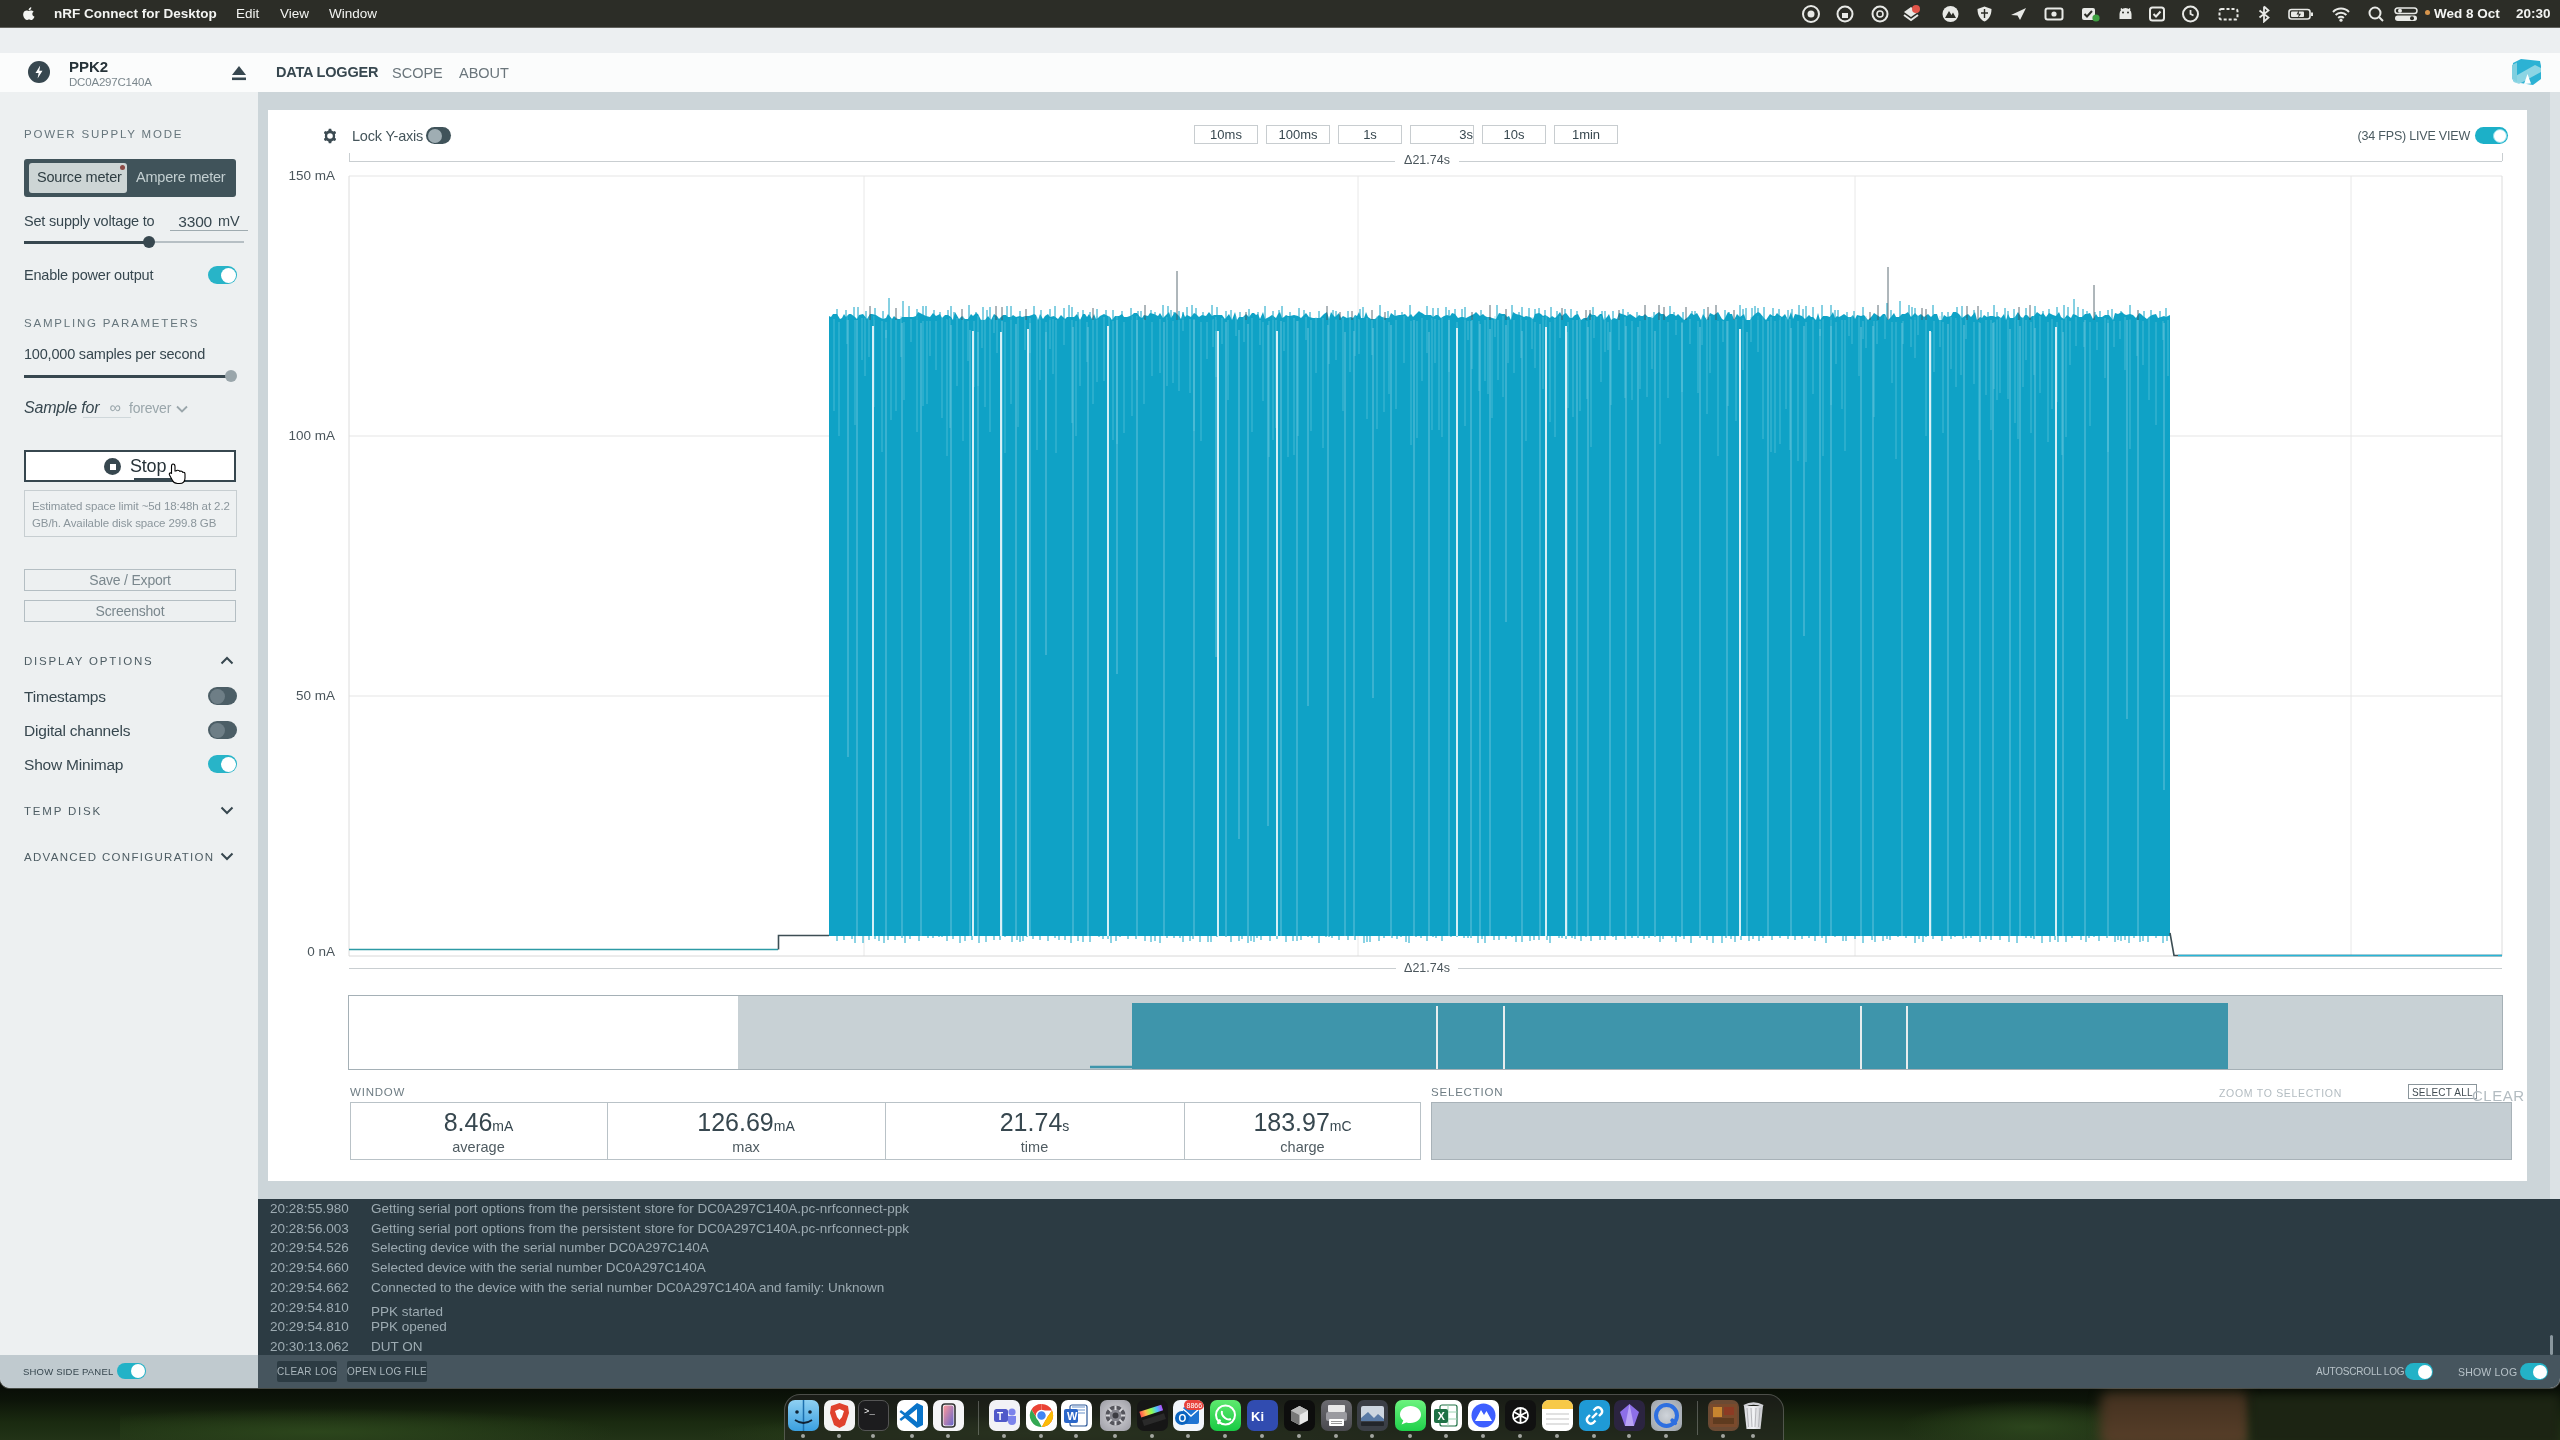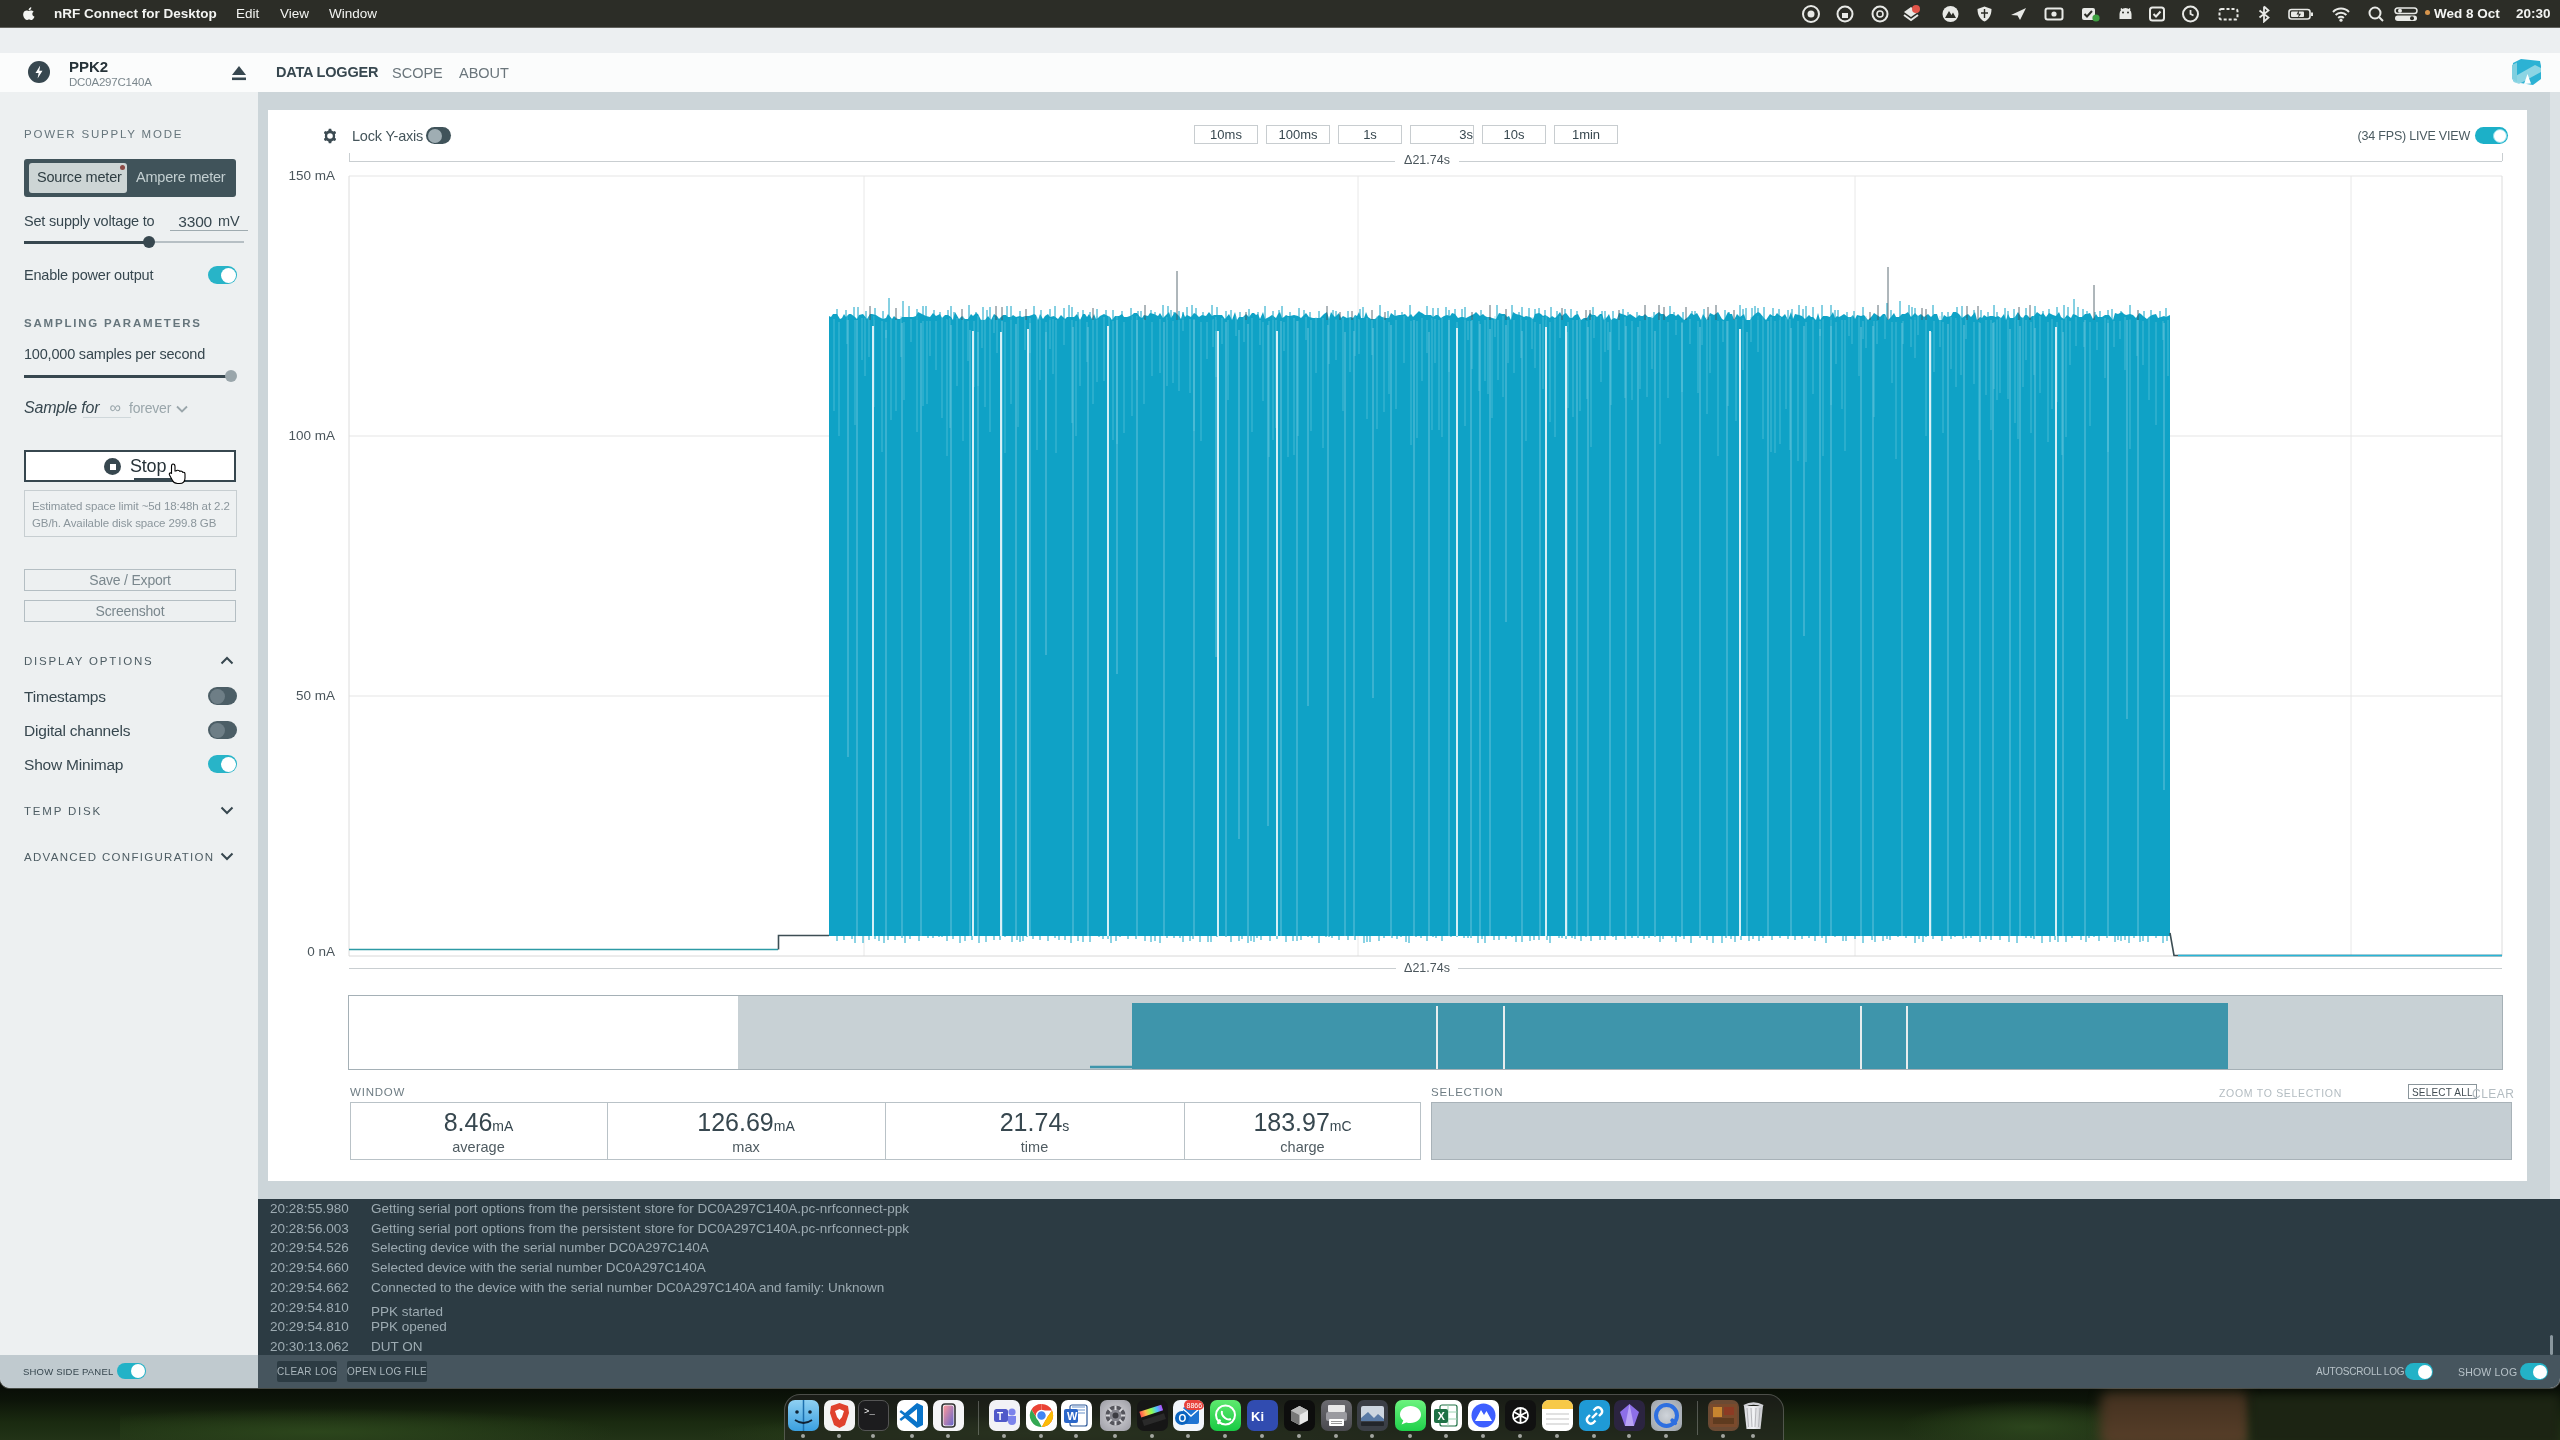--- a/index.html
+++ b/index.html
@@ -146,21 +146,21 @@
     <div class="abs" style="left:24px;top:121px;font-size:14.5px;color:#37474f;">Set supply voltage to</div>
     <div class="abs" style="left:170px;top:121px;width:42px;font-size:15.5px;color:#37474f;text-align:right;">3300</div>
     <div class="abs" style="left:218px;top:121px;font-size:14.5px;color:#37474f;">mV</div>
     <div class="abs" style="left:170px;top:138px;width:78px;height:1px;background:#9fabb0;"></div>
     <div class="abs" style="left:24px;top:149px;width:125px;height:2.5px;background:#37474f;"></div>
     <div class="abs" style="left:149px;top:149px;width:95px;height:2px;background:#b6bfc4;"></div>
     <div class="abs" style="left:143px;top:144px;width:12px;height:12px;border-radius:50%;background:#37474f;"></div>
     <div class="abs" style="left:24px;top:175px;font-size:14.5px;color:#37474f;">Enable power output</div>
     <div class="abs" style="left:208px;top:174px;width:29px;height:18px;background:#28b4c8;border-radius:9px;"></div>
     <div class="abs" style="left:221px;top:175.5px;width:15px;height:15px;background:#fff;border-radius:50%;"></div>
-    <div class="abs" style="left:24px;top:225px;font-size:11.5px;letter-spacing:1.8px;color:#66757c;font-weight:bold;">SAMPLING PARAMETERS</div>
+    <div class="abs" style="left:24px;top:225px;font-size:11.5px;letter-spacing:1.8px;color:#66757c;">SAMPLING PARAMETERS</div>
     <div class="abs" style="left:24px;top:254px;font-size:14.5px;color:#37474f;">100,000 samples per second</div>
     <div class="abs" style="left:24px;top:283px;width:207px;height:2.5px;background:#37474f;"></div>
     <div class="abs" style="left:225px;top:278px;width:12px;height:12px;border-radius:50%;background:#9aa6ab;"></div>
     <div class="abs" style="left:24px;top:307px;font-size:16px;color:#37474f;font-style:italic;">Sample for</div>
     <div class="abs" style="left:99px;top:307px;width:32px;font-size:16px;color:#9aa6ab;text-align:center;">∞</div>
     <div class="abs" style="left:83px;top:325px;width:48px;height:1px;background:#cfd7da;"></div>
     <div class="abs" style="left:129px;top:308px;font-size:14px;color:#9aa6ab;">forever</div>
     <svg class="abs" style="left:176px;top:313px;" width="12" height="8" viewBox="0 0 12 8">
           <path d="M1 1.5 L6 6.5 L11 1.5" stroke="#9aa6ab" stroke-width="1.8" fill="none"></path>
         </svg>
@@ -267,21 +267,21 @@
     <div class="abs" style="left:80.5px;top:1029px;width:260px;text-align:center;font-size:14.5px;color:#4f5b61;">average</div>
     <div class="abs" style="left:348px;top:998px;width:260px;text-align:center;color:#37474f;"><span style="font-size:25px;">126.69</span><span style="font-size:14px;">mA</span></div>
     <div class="abs" style="left:348px;top:1029px;width:260px;text-align:center;font-size:14.5px;color:#4f5b61;">max</div>
     <div class="abs" style="left:636.5px;top:998px;width:260px;text-align:center;color:#37474f;"><span style="font-size:25px;">21.74</span><span style="font-size:14px;">s</span></div>
     <div class="abs" style="left:636.5px;top:1029px;width:260px;text-align:center;font-size:14.5px;color:#4f5b61;">time</div>
     <div class="abs" style="left:904.5px;top:998px;width:260px;text-align:center;color:#37474f;"><span style="font-size:25px;">183.97</span><span style="font-size:14px;">mC</span></div>
     <div class="abs" style="left:904.5px;top:1029px;width:260px;text-align:center;font-size:14.5px;color:#4f5b61;">charge</div>
     <div class="abs" style="left:1163px;top:976px;font-size:11.5px;letter-spacing:0.8px;color:#6f7d84;">SELECTION</div>
     <div class="abs" style="left:1951px;top:977px;font-size:10.5px;letter-spacing:0.7px;color:#b3bcc1;">ZOOM TO SELECTION</div>
     <div class="abs" style="left:2140px;top:974px;height:15px;padding:0 3px;border:1px solid #8a959b;font-size:10px;letter-spacing:0.2px;color:#424d53;line-height:15px;">SELECT ALL</div>
-    <div class="abs" style="left:2204px;top:977px;font-size:12px;letter-spacing:0.5px;color:#b3bcc1;">CLEAR</div>
+    <div class="abs" style="left:2204px;top:977px;font-size:15px;letter-spacing:0.5px;color:#b3bcc1;">CLEAR</div>
     <div class="abs" style="left:1163px;top:992px;width:1081px;height:58px;background:#c5ced3;border:1px solid #a8b2b8;"></div>
   </div>
 
   <div class="abs" id="log" style="left:258px;top:1171px;width:2302px;height:156px;background:#2c3b43;color:#9dabb2;font-size:13.5px;">
     <div class="abs" style="left:12px;top:2.0px;">20:28:55.980</div>
     <div class="abs" style="left:113px;top:2.0px;">Getting serial port options from the persistent store for DC0A297C140A.pc-nrfconnect-ppk</div>
     <div class="abs" style="left:12px;top:21.7px;">20:28:56.003</div>
     <div class="abs" style="left:113px;top:21.7px;">Getting serial port options from the persistent store for DC0A297C140A.pc-nrfconnect-ppk</div>
     <div class="abs" style="left:12px;top:41.4px;">20:29:54.526</div>
     <div class="abs" style="left:113px;top:41.4px;">Selecting device with the serial number DC0A297C140A</div>

